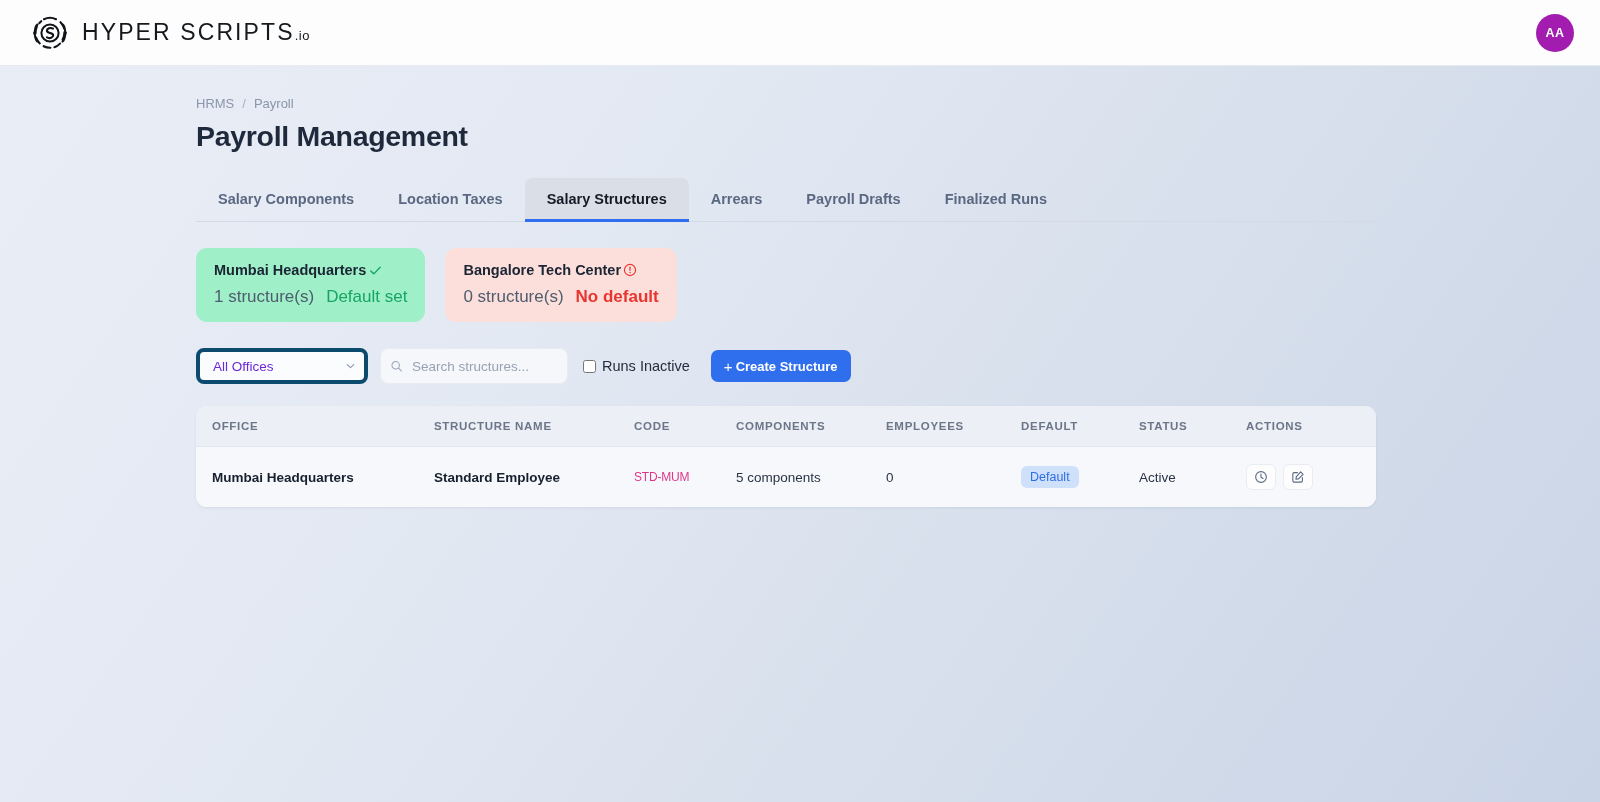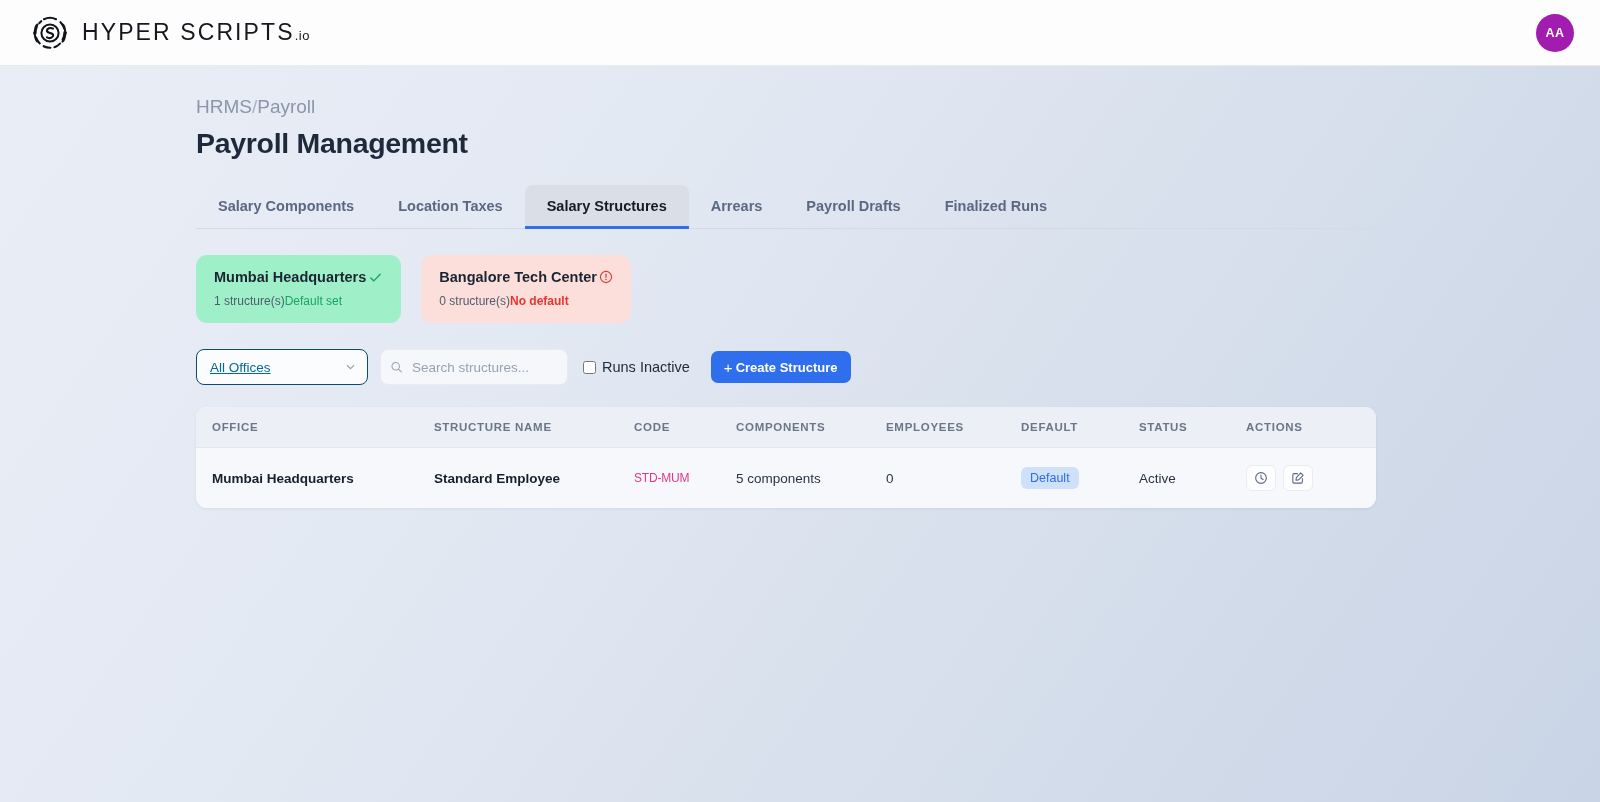--- a/index.html
+++ b/index.html
@@ -53,23 +53,23 @@
     font-weight: 700;
     letter-spacing: 0.4px;
     display: flex; align-items: center; justify-content: center;
     cursor: pointer;
   }
 
   
   .page { padding: 30px 0 0 196px; }
 
   .breadcrumb {
-    font-size: 19px;
+    font-size: 13px;
     color: #8b96ab;
-    display: flex; 
+    display: flex; gap: 8px;
     margin-bottom: 9px;
   }
   .breadcrumb a { color: #8b96ab; text-decoration: none; cursor: pointer; }
   .breadcrumb .sep { color: #aab3c3; }
 
   .page-title {
     font-size: 28.5px;
     font-weight: 700;
     letter-spacing: -0.3px;
     color: #1e293b;
@@ -114,49 +114,48 @@
   .office-card.warn { background: #fcdfdb; }
   .office-card-title {
     display: flex; align-items: center; gap: 2px;
     font-size: 14.5px;
     font-weight: 700;
     color: #1b2433;
     margin-bottom: 9px;
     white-space: nowrap;
   }
   .office-card-meta {
-    display: flex; align-items: center; 
-    font-size: 12px;
+    display: flex; align-items: center; gap: 12px;
+    font-size: 17px;
     white-space: nowrap;
   }
   .meta-count { color: #4e5c6e; }
   .meta-state-ok { color: #17a563; font-weight: 400; }
   .meta-state-bad { color: #e8352f; font-weight: 700; }
 
   .icn { display: inline-flex; align-items: center; }
 
   
   .filters {
     display: flex; align-items: center; gap: 12px;
     margin-bottom: 22px;
   }
   .select-wrap { position: relative; }
   .office-select {
     appearance: none;
     width: 172px;
     height: 36px;
     background: #fbfcfe;
-    border: 1px solid #0c4a6e;
+    border: 4px solid #0c4a6e;
     border-radius: 8px;
     font-family: "Liberation Sans", sans-serif;
     font-size: 13.5px;
-    color: #0369a1;
+    color: #6d28d9;
     padding: 0 30px 0 13px;
     cursor: pointer;
-    text-decoration: underline;
   }
   .select-chev {
     position: absolute; right: 11px; top: 50%;
     transform: translateY(-50%);
     pointer-events: none;
     color: #8b96ab;
   }
   .search-wrap {
     position: relative;
     width: 188px; height: 36px;

